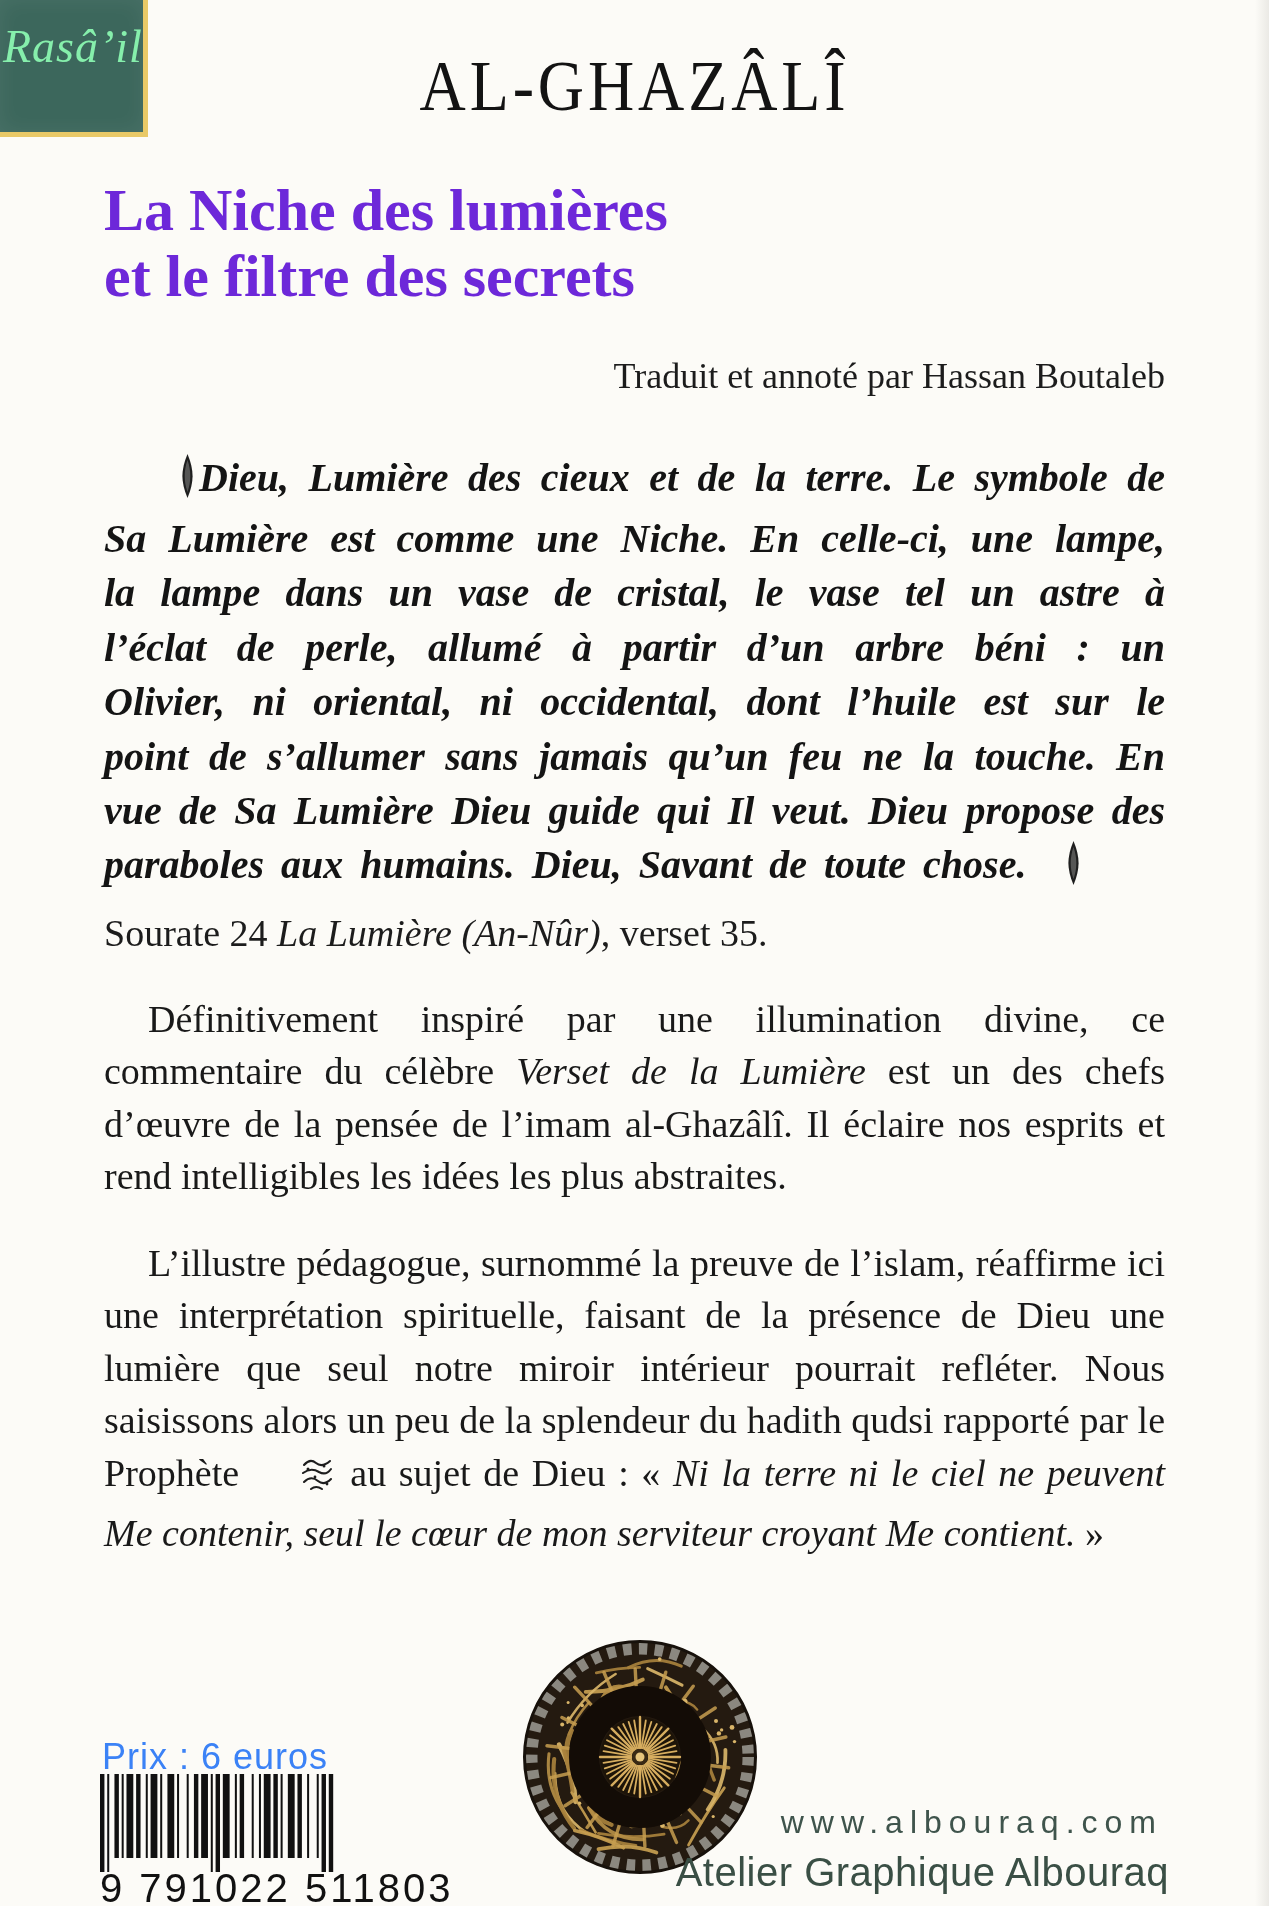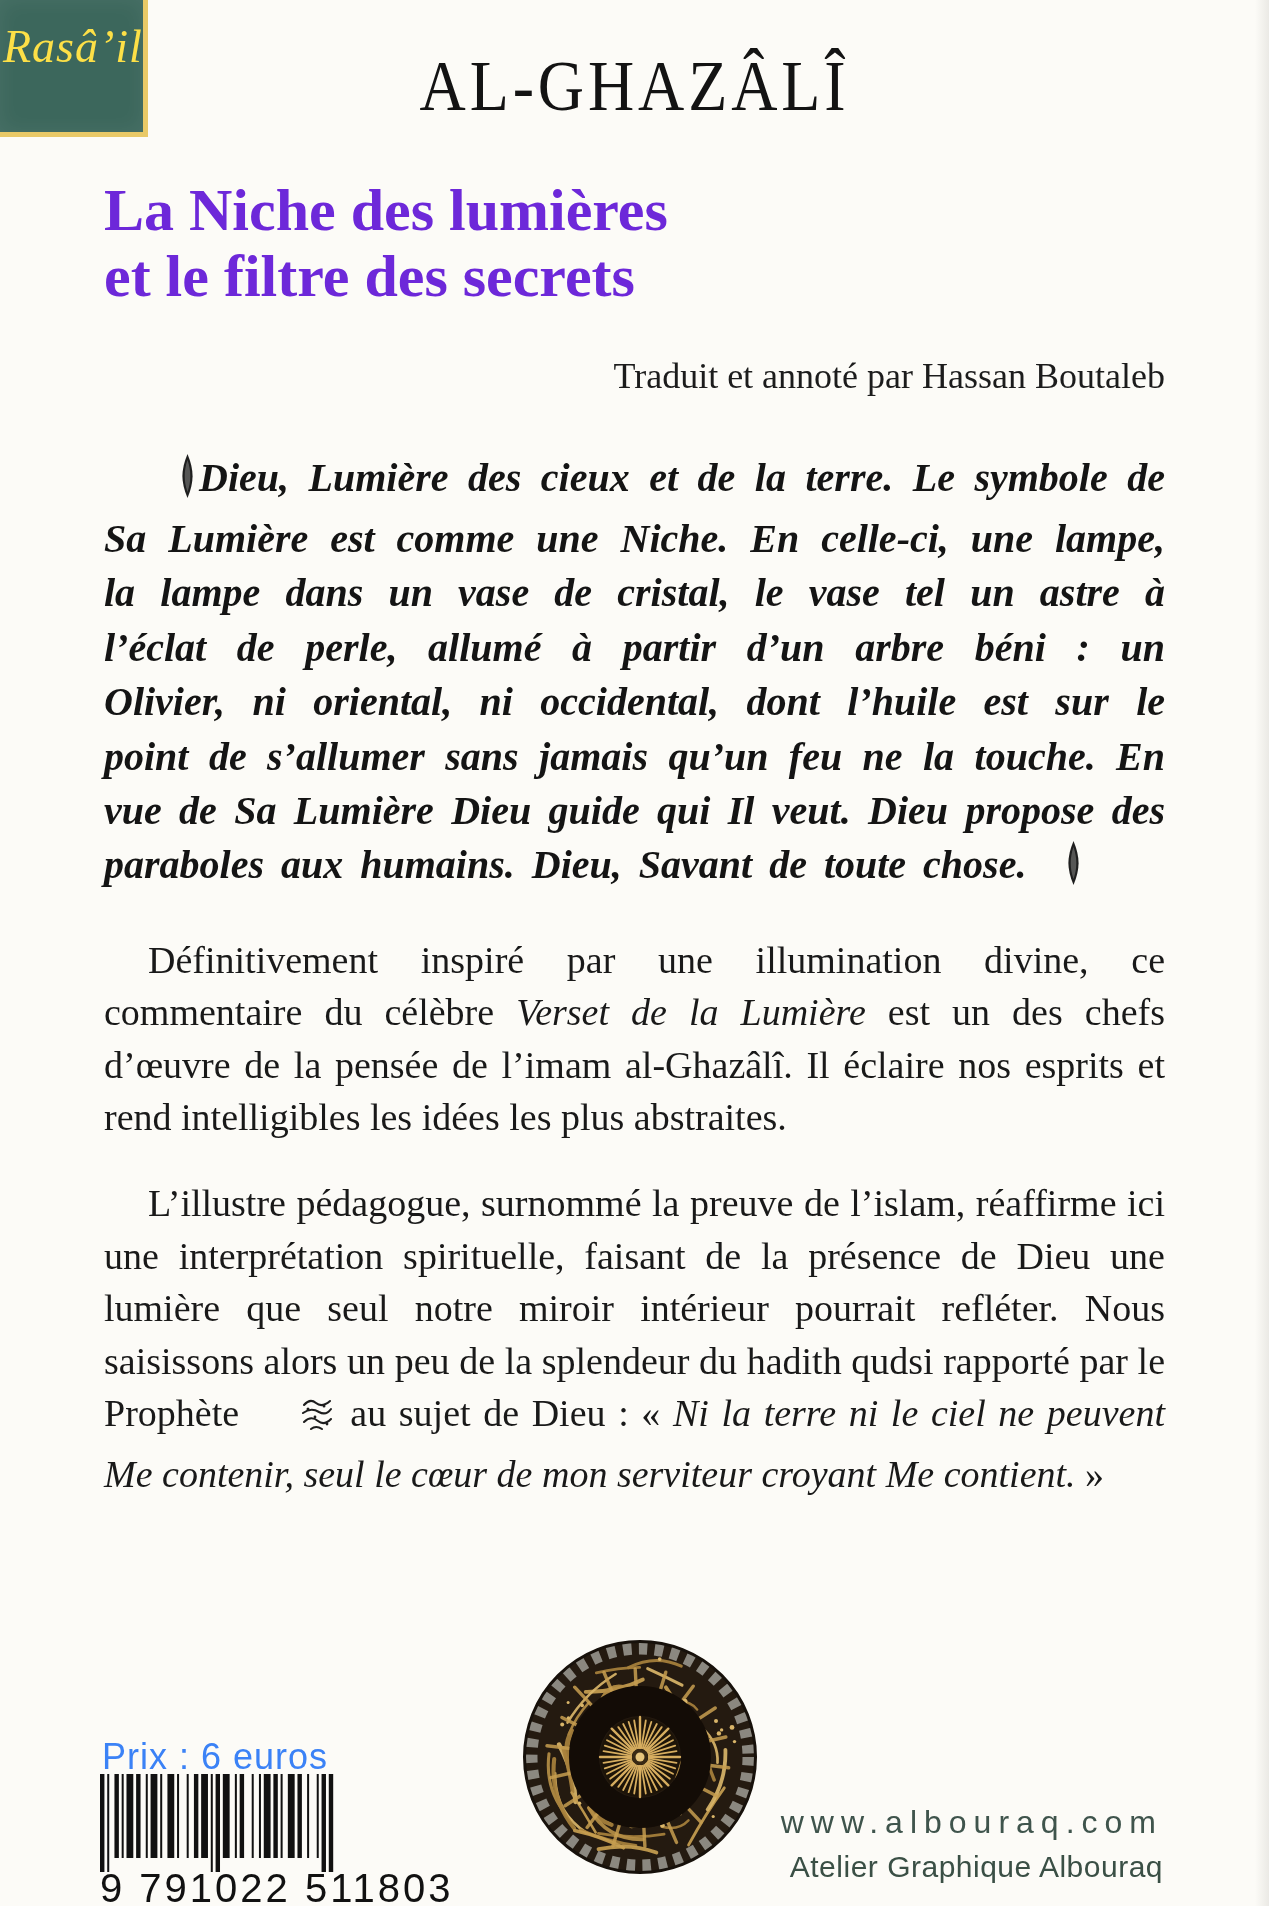--- a/index.html
+++ b/index.html
@@ -21,21 +21,21 @@
     position:absolute;top:0;left:0;
     width:148px;height:137px;box-sizing:border-box;
     background:#3c675c;
     border-right:5px solid #e9c967;
     border-bottom:5px solid #e9c967;
     box-shadow:inset 0 0 22px rgba(255,255,255,.07);
   }
   .badge-label{
     position:absolute;top:24px;left:3px;
     font-style:italic;font-size:46px;line-height:1;
-    color:#fde047;letter-spacing:1px;white-space:nowrap;
+    color:#86efac;letter-spacing:1px;white-space:nowrap;
   }
   
   .author{
     margin:46px 0 0 0;text-align:center;
     font-size:66px;font-weight:400;line-height:1.1;
     letter-spacing:4px;color:#131313;
     transform:scale(.97,1.1);transform-origin:50% 0;
   }
   .book-title{
     margin:58px 104px 2px 104px;
@@ -77,23 +77,23 @@
     font-family:"Liberation Sans","DejaVu Sans",sans-serif;
     font-size:40px;color:#111;letter-spacing:3px;white-space:nowrap;
   }
   .medallion{position:absolute;left:523px;top:1640px;width:234px;height:234px;}
   .website{
     position:absolute;right:106px;top:1804px;
     font-family:Liberation Sans, sans-serif;
     font-size:32px;color:#3f544c;letter-spacing:7px;white-space:nowrap;
   }
   .studio{
-    position:absolute;right:106px;top:1850px;
+    position:absolute;right:100px;top:1850px;
     font-family:"Liberation Sans","DejaVu Sans",sans-serif;
-    font-size:30px;color:#3a4f45;letter-spacing:.5px;white-space:nowrap;
+    font-size:40px;color:#3a4f45;letter-spacing:.5px;white-space:nowrap;
   }
 </style>
 </head>
 <body>
 
 <div class="page">
 
   <div class="badge">
     <span class="badge-label">Rasâ’il</span>
   </div>
@@ -107,20 +107,21 @@
   <div class="content">
 
     <div class="quote"><span class="orn"><svg width="15" height="44" viewBox="0 0 15 44">
             <path d="M7.5 0 C11 8 12.6 16 12.6 22 C12.6 28 11 36 7.5 44 C4 36 2.4 28 2.4 22 C2.4 16 4 8 7.5 0 Z" fill="#1f1f1f"></path>
             <path d="M7.5 6 C9.5 12 10.3 17 10.3 22 C10.3 27 9.5 32 7.5 38 C5.5 32 4.7 27 4.7 22 C4.7 17 5.5 12 7.5 6 Z" fill="#fcfbf7" opacity=".25"></path>
           </svg></span><span>Dieu, Lumière des cieux et de la terre. Le symbole de Sa Lumière est comme une Niche. En celle-ci, une lampe, la lampe dans un vase de cristal, le vase tel un astre à l’éclat de perle, allumé à partir d’un arbre béni : un Olivier, ni oriental, ni occidental, dont l’huile est sur le point de s’allumer sans jamais qu’un feu ne la touche. En vue de Sa Lumière Dieu guide qui Il veut. Dieu propose des paraboles aux humains. Dieu, Savant de toute chose.</span><span class="orn"><svg width="15" height="44" viewBox="0 0 15 44">
             <path d="M7.5 0 C11 8 12.6 16 12.6 22 C12.6 28 11 36 7.5 44 C4 36 2.4 28 2.4 22 C2.4 16 4 8 7.5 0 Z" fill="#1f1f1f"></path>
             <path d="M7.5 6 C9.5 12 10.3 17 10.3 22 C10.3 27 9.5 32 7.5 38 C5.5 32 4.7 27 4.7 22 C4.7 17 5.5 12 7.5 6 Z" fill="#fcfbf7" opacity=".25"></path>
           </svg></span></div>
 
+    <div class="source"><span>Sourate 24 </span><em>La Lumière (An-Nûr)</em><span>, verset 35.</span></div>
 
     <p class="para"><span>Définitivement inspiré par une illumination divine, ce commentaire du célèbre </span><em>Verset de la Lumière</em><span> est un des chefs d’œuvre de la pensée de l’imam al-Ghazâlî. Il éclaire nos esprits et rend intelligibles les idées les plus abstraites.</span></p>
 
     <p class="para"><span>L’illustre pédagogue, surnommé la preuve de l’islam, réaffirme ici une interprétation spirituelle, faisant de la présence de Dieu une lumière que seul notre miroir intérieur pourrait refléter. Nous saisissons alors un peu de la splendeur du hadith qudsi rapporté par le Prophète </span><span class="saw-icon"><svg width="36" height="38" viewBox="0 0 36 38">
             <g fill="none" stroke="#1d1d1d" stroke-width="2.1" stroke-linecap="round">
               <path d="M5 9 Q11 2 17 7 Q23 12 31 5"></path>
               <path d="M4 17 Q12 11 20 16 Q27 20 32 13"></path>
               <path d="M5 26 Q12 19 19 25 Q25 30 32 23"></path>
               <path d="M12 33 Q17 29 23 33"></path>
             </g>

